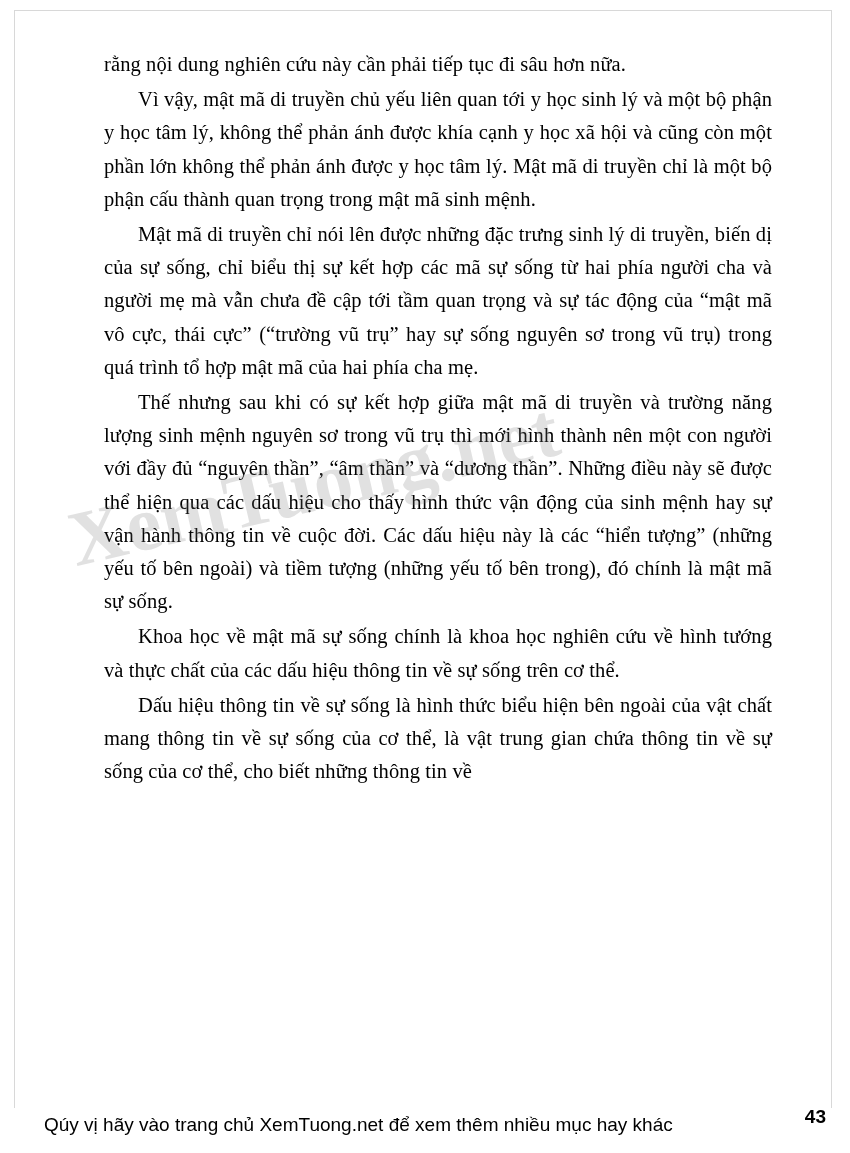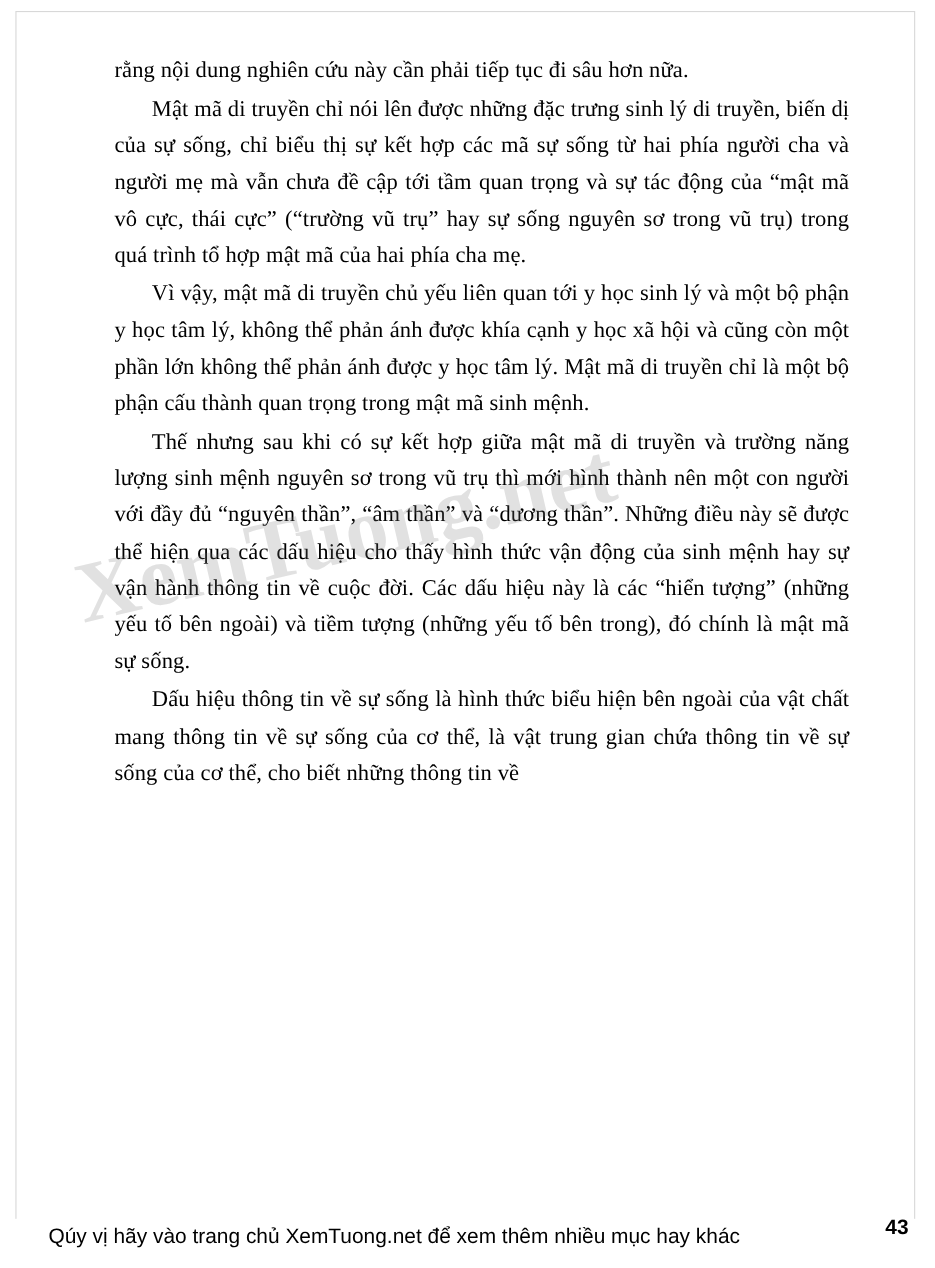--- a/index.html
+++ b/index.html
@@ -109,25 +109,26 @@
   }
 </style>
 </head>
 <body>
 
 <div class="page-frame"></div>
 
 <div class="page-body">
 
   <p class="para">rằng nội dung nghiên cứu này cần phải tiếp tục đi sâu hơn nữa.</p>
+  <p class="para indent">Vì vậy, mật mã di truyền chủ yếu liên quan tới y học sinh lý và một bộ phận y học tâm lý, không thể phản ánh được khía cạnh y học xã hội và cũng còn một phần lớn không thể phản ánh được y học tâm lý. Mật mã di truyền chỉ là một bộ phận cấu thành quan trọng trong mật mã sinh mệnh.</p>
   <p class="para indent">Mật mã di truyền chỉ nói lên được những đặc trưng sinh lý di truyền, biến dị của sự sống, chỉ biểu thị sự kết hợp các mã sự sống từ hai phía người cha và người mẹ mà vẫn chưa đề cập tới tầm quan trọng và sự tác động của “mật mã vô cực, thái cực” (“trường vũ trụ” hay sự sống nguyên sơ trong vũ trụ) trong quá trình tổ hợp mật mã của hai phía cha mẹ.</p>
-  <p class="para indent">Vì vậy, mật mã di truyền chủ yếu liên quan tới y học sinh lý và một bộ phận y học tâm lý, không thể phản ánh được khía cạnh y học xã hội và cũng còn một phần lớn không thể phản ánh được y học tâm lý. Mật mã di truyền chỉ là một bộ phận cấu thành quan trọng trong mật mã sinh mệnh.</p>
   <p class="para indent">Thế nhưng sau khi có sự kết hợp giữa mật mã di truyền và trường năng lượng sinh mệnh nguyên sơ trong vũ trụ thì mới hình thành nên một con người với đầy đủ “nguyên thần”, “âm thần” và “dương thần”. Những điều này sẽ được thể hiện qua các dấu hiệu cho thấy hình thức vận động của sinh mệnh hay sự vận hành thông tin về cuộc đời. Các dấu hiệu này là các “hiển tượng” (những yếu tố bên ngoài) và tiềm tượng (những yếu tố bên trong), đó chính là mật mã sự sống.</p>
 
 
+  <p class="para indent after-heading">Khoa học về mật mã sự sống chính là khoa học nghiên cứu về hình tướng và thực chất của các dấu hiệu thông tin về sự sống trên cơ thể.</p>
   <p class="para indent">Dấu hiệu thông tin về sự sống là hình thức biểu hiện bên ngoài của vật chất mang thông tin về sự sống của cơ thể, là vật trung gian chứa thông tin về sự sống của cơ thể, cho biết những thông tin về</p>
 
 </div>
 
 <div class="watermark">XemTuong.net</div>
 
 <div class="footer-bar"></div>
 <div class="page-number">43</div>
 <div class="footer-text">Qúy vị hãy vào trang chủ XemTuong.net để xem thêm nhiều mục hay khác</div>
 

